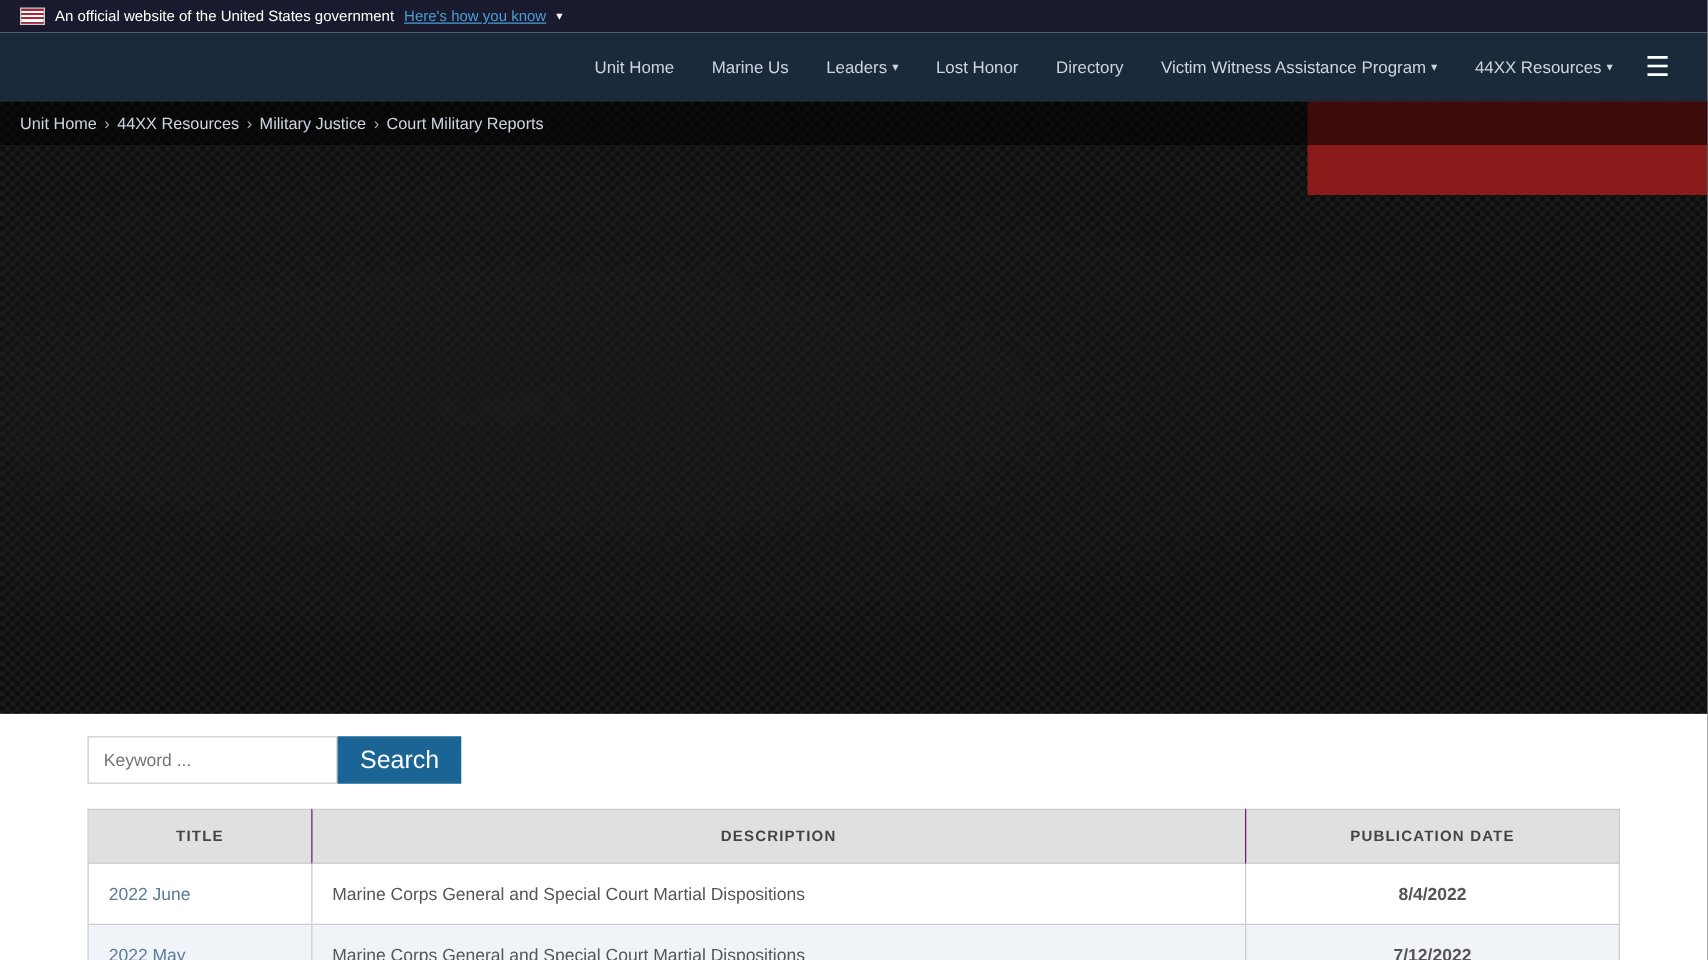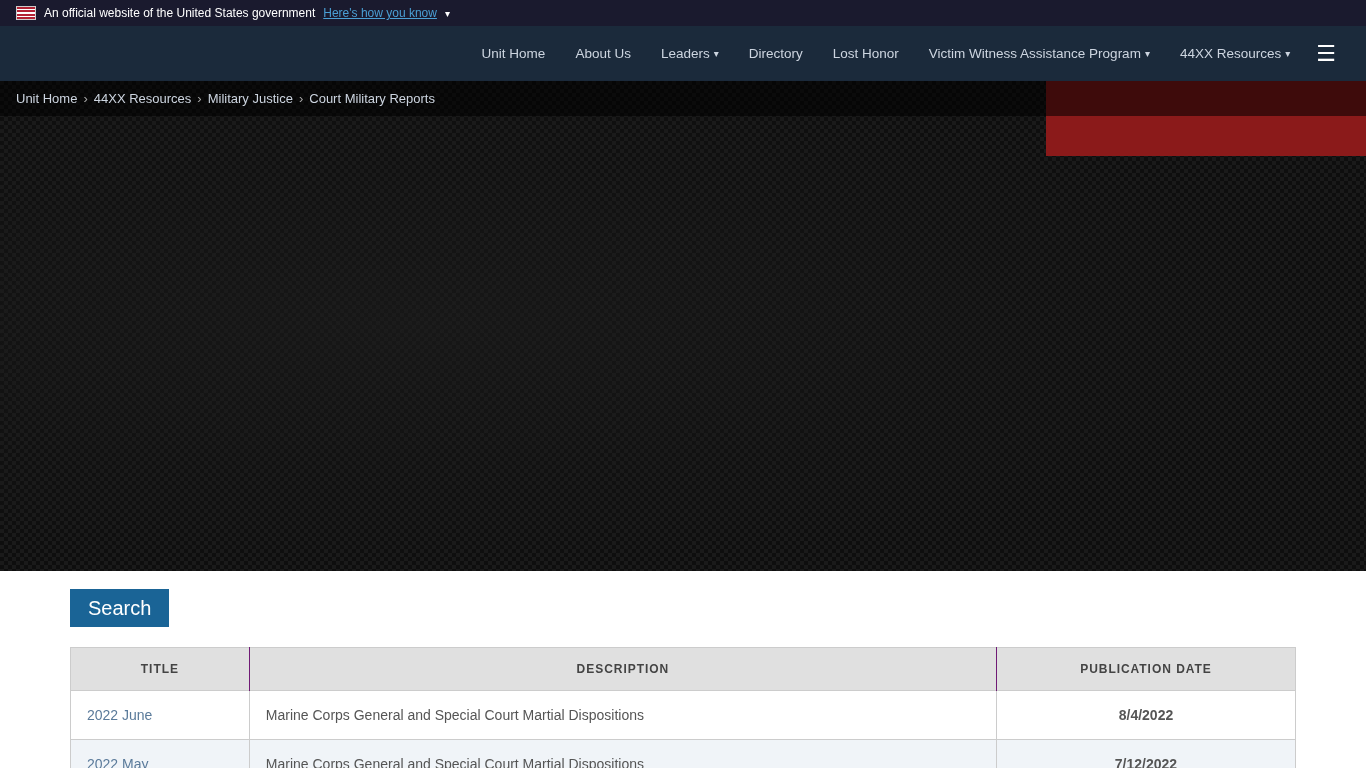--- a/index.html
+++ b/index.html
@@ -193,27 +193,27 @@
 
 <div class="gov-banner">
   <span class="flag"></span>
   <span>An official website of the United States government</span>
   <a class="how-you-know">Here's how you know</a>
   <span class="dropdown-arrow">▾</span>
 </div>
 
 <nav class="navbar">
   <a class="nav-item">Unit Home</a>
-  <a class="nav-item">About Us</a>
+  <a class="nav-item">Marine Us</a>
   <div class="nav-item">
     <span>Leaders</span>
     <span class="nav-dropdown-arrow">▾</span>
   </div>
+  <a class="nav-item">Lost Honor</a>
   <a class="nav-item">Directory</a>
-  <a class="nav-item">Lost Honor</a>
   <div class="nav-item">
     <span>Victim Witness Assistance Program</span>
     <span class="nav-dropdown-arrow">▾</span>
   </div>
   <div class="nav-item">
     <span>44XX Resources</span>
     <span class="nav-dropdown-arrow">▾</span>
   </div>
   <div class="hamburger">☰</div>
 </nav>
@@ -229,20 +229,21 @@
     <span class="sep">›</span>
     <a>Military Justice</a>
     <span class="sep">›</span>
     <span class="current">Court Military Reports</span>
   </div>
 </div>
 
 <div class="content-section">
 
   <div class="search-row">
+    <input class="search-input" type="text" placeholder="Keyword ..." style="">
     <button class="search-btn">Search</button>
   </div>
 
   <table class="data-table">
     <thead>
       <tr>
         <th>TITLE</th>
         <th>DESCRIPTION</th>
         <th>PUBLICATION DATE</th>
       </tr>

